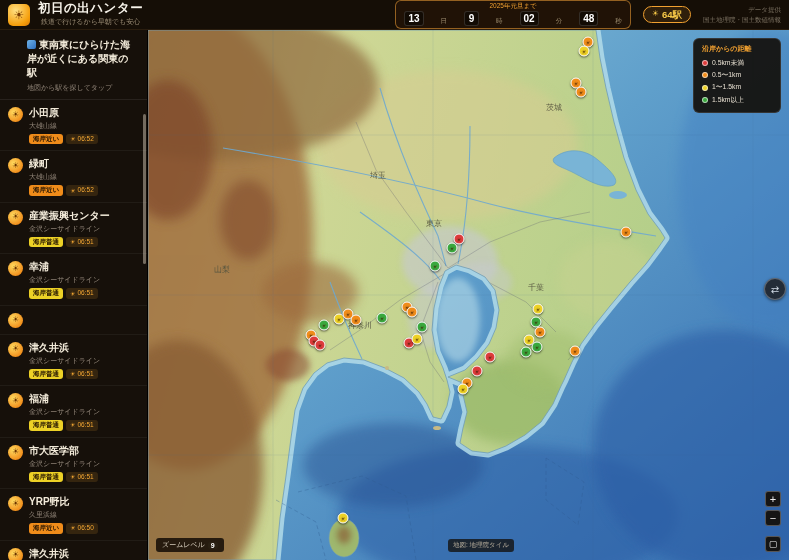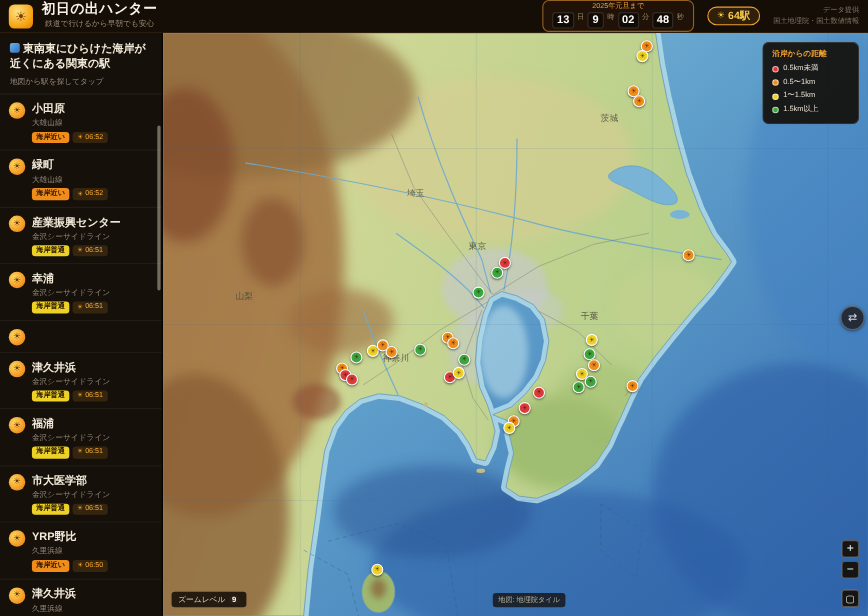--- a/index.html
+++ b/index.html
@@ -24,41 +24,41 @@
   }
   .titles { display:flex; flex-direction:column; justify-content:center;text-align:center; }
   .app-title { font-size:12.5px; font-weight:bold; color:#f7f3ea; letter-spacing:.5px; line-height:1.1; }
   .app-sub { font-size:7px; color:#9b8d76; margin-top:1px; }
   .hspace { flex:1; }
   .countdown {
     border:1px solid rgba(244,162,57,.55); background:#201206; border-radius:6px;
     padding:2px 8px; display:flex; flex-direction:column; align-items:center; gap:1px;
   }
   .cd-label { font-size:6.5px; color:#f0a030; line-height:1; }
-  .cd-row { display:flex; align-items:flex-start; gap:3px; }
+  .cd-row { display:flex; align-items:flex-end; gap:17px; }
   .cd-box {
     background:#120b04; border:1px solid rgba(255,255,255,.14); border-radius:3px;
     min-width:15px; text-align:center; padding:0 3px;
     font-size:10px; font-weight:bold; color:#ffffff; line-height:13px;
   }
   .cd-unit { font-size:6.5px; color:#a09072; }
   .count-badge {
     margin-left:4px; display:flex; align-items:center; gap:3px;
     border:1px solid #f0a030; color:#f7c948; background:rgba(240,160,48,.12);
     border-radius:20px; padding:2px 8px; font-size:9.5px; font-weight:bold; line-height:1.2;
   }
   .count-badge .b-sun { font-size:8px; line-height:1; }
   .credits { text-align:right; font-size:6.5px; color:#7d7363; line-height:1.45; margin-left:4px; }
 
   
   .sidebar {
     position:absolute; top:30px; left:0; width:148px; bottom:0;
     background:#16100a; border-right:1px solid #000; overflow:hidden; z-index:20;
   }
-  .sb-intro { padding:8px 9px 6px 9px; border-bottom:1px solid rgba(255,255,255,.08); }
+  .sb-intro { padding:8px 9px 6px 27px; border-bottom:1px solid rgba(255,255,255,.08); }
   .sb-title { font-size:10px; font-weight:bold; color:#f2ead9; line-height:1.4; }
   .japan-ico {
     display:inline-block; width:9px; height:9px; border-radius:2px;
     background:linear-gradient(135deg,#6fb3e8,#2e6fc0); margin-right:3px; vertical-align:-1px;
   }
   .sb-sub { font-size:7px; color:#93877a; margin-top:3px; }
   .station-list { overflow:hidden; height:474px; }
   .station {
     display:flex; gap:6px; align-items:flex-start;
     padding:6px 8px; border-bottom:1px solid rgba(255,255,255,.05);

